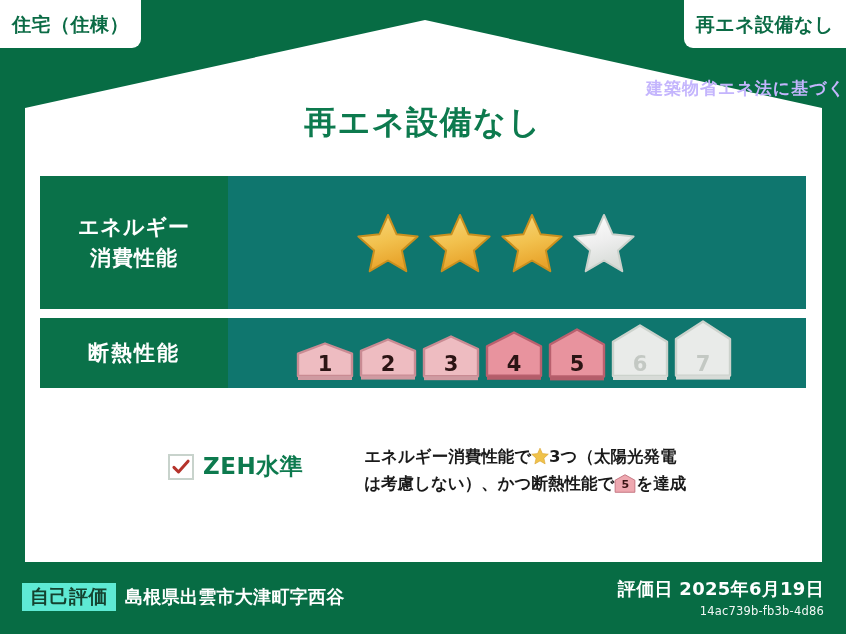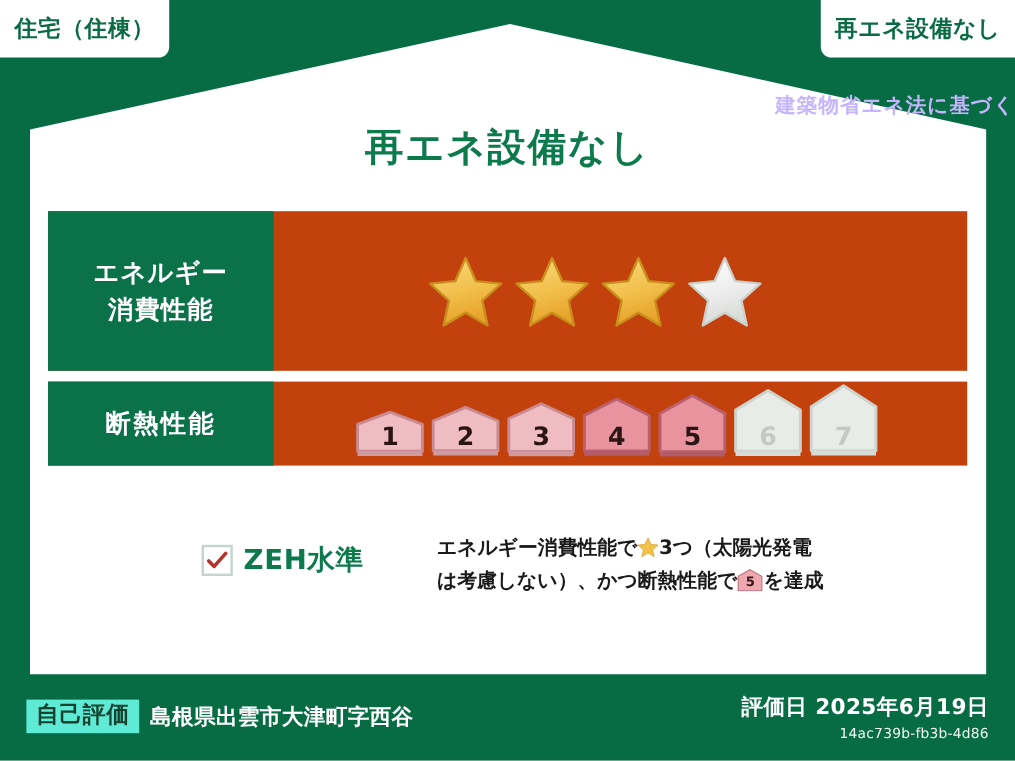--- a/index.html
+++ b/index.html
@@ -80,21 +80,21 @@
     letter-spacing: 1.5px;
     line-height: 1.15;
   }
 
   
   .perf-row {
     position: absolute;
     left: 40px;
     width: 766px;
     display: flex;
-    background: #c2410c;
+    background: #0f766e;
     box-sizing: border-box;
   }
   #row-energy { top: 176px; height: 133px; }
   #row-insulation { top: 318px; height: 70px; gap: 23px; }
 
   .row-label {
     background: #0a7149;
     color: #ffffff;
     font-weight: bold;
     display: flex;

